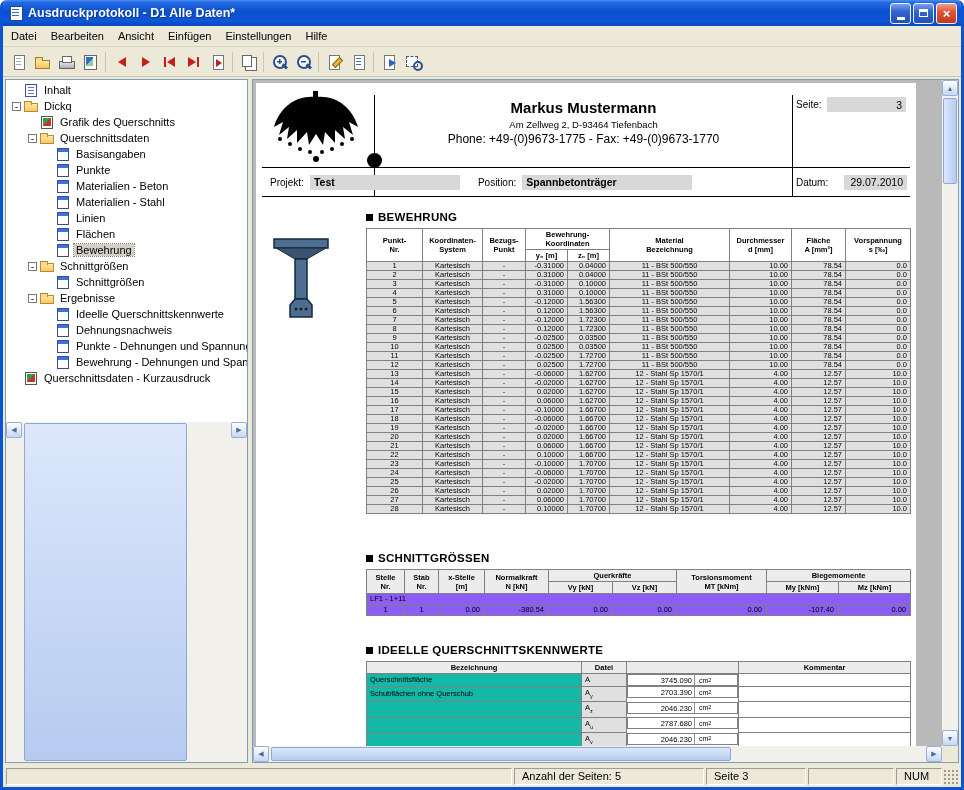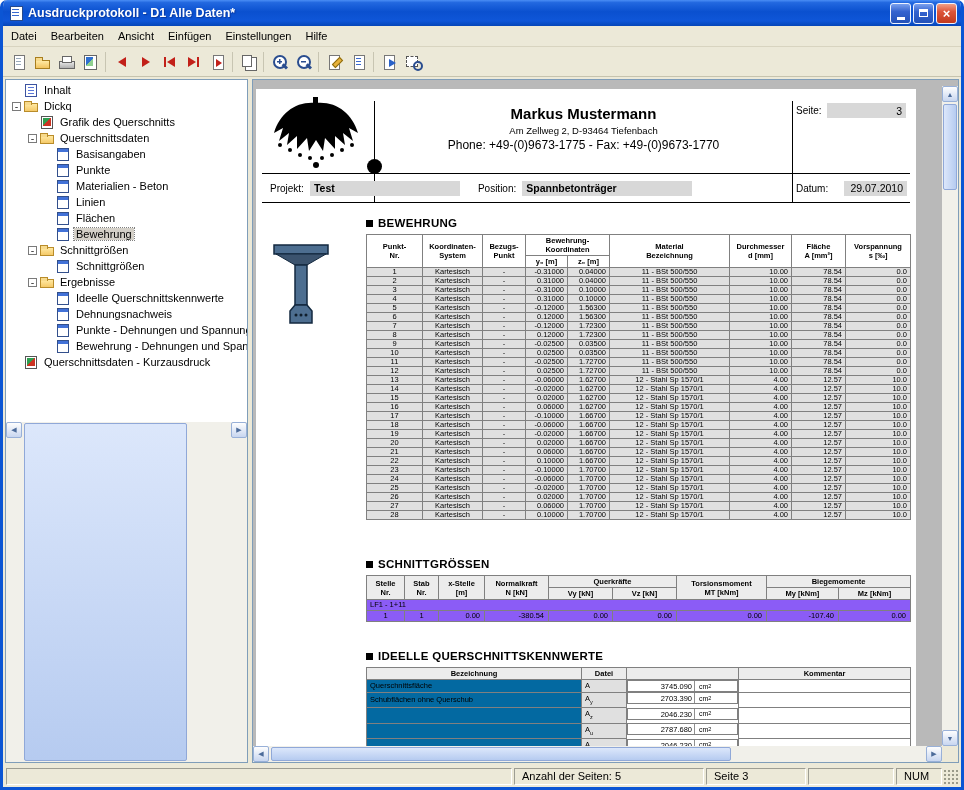--- a/index.html
+++ b/index.html
@@ -96,21 +96,21 @@
   .ticon-graphic::after{content:'';position:absolute;left:3px;top:2px;width:8px;height:8px;
     background:linear-gradient(135deg,#2f9e4f 50%,#cc3322 50%);}
   .ticon-table::before{content:'';position:absolute;left:1px;top:0;right:1px;bottom:0;background:#fff;border:1px solid #33508c;}
   .ticon-table::after{content:'';position:absolute;left:2px;top:1px;right:2px;height:3px;background:#4272d8;}
   .tlabel{padding:0 2px;}
   .tree-item.selected .tlabel{background:#d4d0c8;outline:1px dotted #808080;}
 
   .splitter{width:4px;flex:none;background:#ece9d8;}
 
   .preview-panel{flex:1;display:flex;flex-direction:column;border:1px solid #7f9db9;min-width:0;background:#b9b9b9;}
-  .preview-row{flex:1;display:flex;min-height:0;margin-top:6px;}
+  .preview-row{flex:1;display:flex;min-height:0;}
   .page-area{flex:1;position:relative;overflow:hidden;background:#b9b9b9;}
   .preview-bottom{height:16px;flex:none;display:flex;}
   .scroll-corner{width:16px;height:16px;background:#ece9d8;flex:none;}
 
   
   .hscroll{height:16px;display:flex;background:#f1f0ea;flex:1;min-width:0;}
   .vscroll{width:16px;display:flex;flex-direction:column;background:#f1f0ea;flex:none;}
   .sb-btn{width:16px;height:16px;flex:none;display:flex;align-items:center;justify-content:center;
     background:linear-gradient(180deg,#fefefe,#c8d6f0);border:1px solid #98b0d8;border-radius:2px;
     font-size:7px;color:#4c6b9a;}
@@ -167,21 +167,21 @@
   .bew tbody td{background:#e0e0e0;line-height:8px;height:9px;text-align:center;}
   .bew td.c3,.bew td.c4,.bew td.c6,.bew td.c7,.bew td.c8{text-align:right;padding-right:3px;}
 
   .schnitt thead th{background:#ececec;}
   .schnitt tbody td{background:#8b5cf6;line-height:10px;height:11px;text-align:right;padding-right:4px;}
   .schnitt td.s0,.schnitt td.s1{text-align:center;padding-right:2px;}
   .schnitt td.group{text-align:left;padding-left:3px;}
 
   .kenn thead th{background:#ececec;}
   .kenn tbody td{background:#fff;line-height:11px;height:12px;}
-  .kenn td.kz-label{background:#0369a1;text-align:left;padding-left:3px;}
+  .kenn td.kz-label{background:#14b8a6;text-align:left;padding-left:3px;}
   .kenn td.kz-sym{background:#e0e0e0;text-align:left;padding-left:3px;}
   .kenn td.kz-val{padding:0;}
   .kz-val{display:flex;align-items:stretch;}
   .kz-val .num{width:66px;text-align:right;padding-right:2px;line-height:12px;}
   .kz-val .unit{border-left:1px solid #909090;padding-left:4px;font-size:7px;display:flex;align-items:center;}
   .doc-table sub,.doc-table sup{font-size:5.5px;}
 
   
   .statusbar{height:22px;flex:none;display:flex;align-items:center;gap:2px;background:#ece9d8;padding:2px 2px 2px 3px;}
   .sb-panel{border:1px solid;border-color:#9d9d93 #fff #fff #9d9d93;background:#ece9d8;height:17px;
@@ -305,20 +305,25 @@
           </div>
           <div class="tree-item" style="padding-left: 38px;">
             <span class="expander-spacer"></span>
             <span class="ticon ticon-table"></span>
             <span class="tlabel">Punkte</span>
           </div>
           <div class="tree-item" style="padding-left: 38px;">
             <span class="expander-spacer"></span>
             <span class="ticon ticon-table"></span>
             <span class="tlabel">Materialien - Beton</span>
+          </div>
+          <div class="tree-item" style="padding-left: 38px;">
+            <span class="expander-spacer"></span>
+            <span class="ticon ticon-table"></span>
+            <span class="tlabel">Materialien - Stahl</span>
           </div>
           <div class="tree-item" style="padding-left: 38px;">
             <span class="expander-spacer"></span>
             <span class="ticon ticon-table"></span>
             <span class="tlabel">Linien</span>
           </div>
           <div class="tree-item" style="padding-left: 38px;">
             <span class="expander-spacer"></span>
             <span class="ticon ticon-table"></span>
             <span class="tlabel">Flächen</span>

